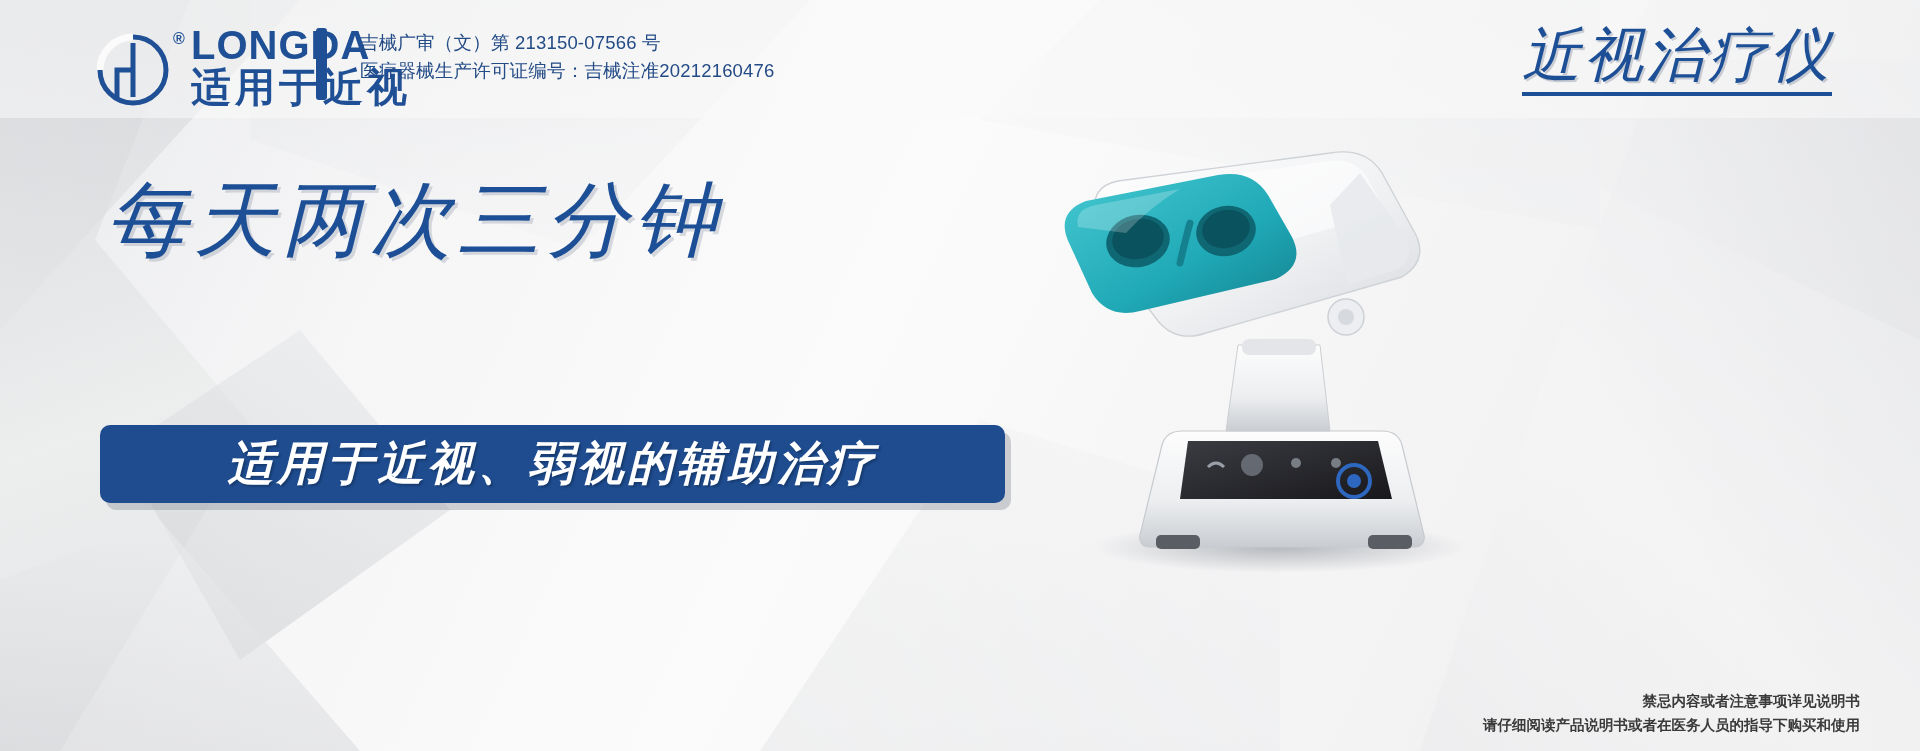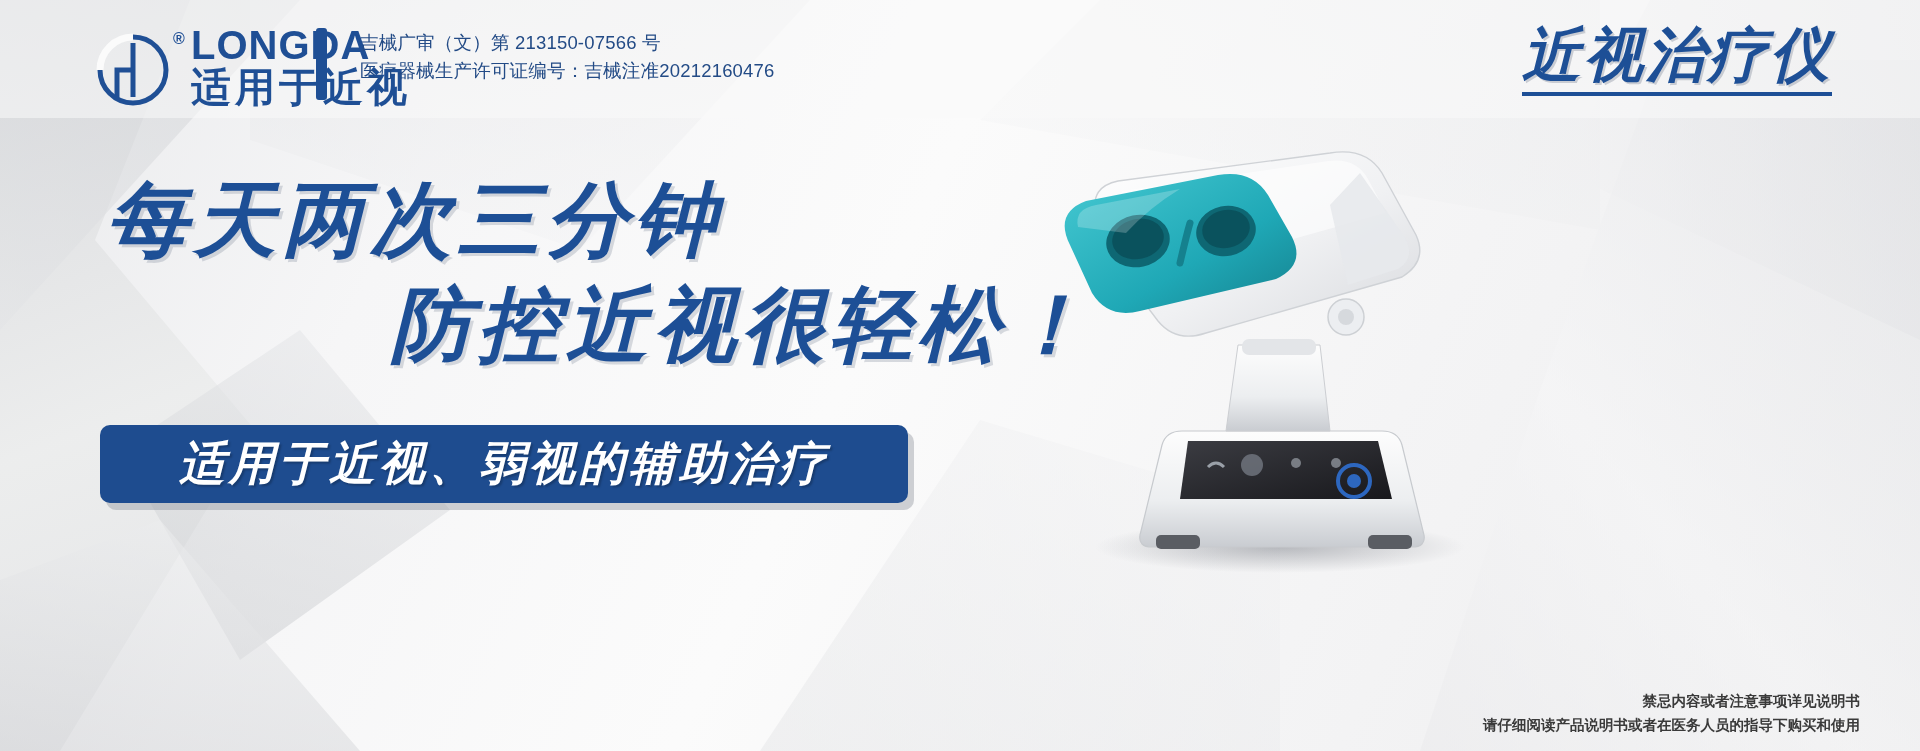--- a/index.html
+++ b/index.html
@@ -61,35 +61,35 @@
   .divider{position:absolute;left:316px;top:28px;width:11px;height:72px;
            background:#1f4f95;border-radius:3px;}
 
   
   .certs{position:absolute;left:360px;top:29px;}
   .cert-line{font-size:18.5px;color:#234b86;line-height:1.53;letter-spacing:.2px;
              white-space:nowrap;font-family:"Liberation Sans","DejaVu Sans",sans-serif;}
 
   
   .title-right{position:absolute;right:88px;top:22px;text-align:right;}
-  .title-right .tr-text{font-size:59px;font-weight:bold;font-style:italic;
+  .title-right .tr-text{font-size:59px;font-weight:normal;font-style:italic;
     color:#1d4f96;letter-spacing:3px;line-height:1.12;white-space:nowrap;
     text-shadow:2px 2px 0 rgba(120,130,145,.35);}
   .title-right .tr-rule{margin-top:4px;height:4px;background:#1d4f96;width:100%;}
 
   
   .headline{position:absolute;left:100px;top:168px;width:960px;}
-  .hl-line{font-weight:bold;font-style:italic;color:#1d4f96;
+  .hl-line{font-weight:normal;font-style:italic;color:#1d4f96;
     font-size:82px;letter-spacing:6px;line-height:1.28;white-space:nowrap;
     text-shadow:3px 3px 0 rgba(130,140,155,.30);}
   .hl-1{text-align:left;padding-left:6px;}
   .hl-2{text-align:left;padding-left:290px;}
 
   
-  .cta{position:absolute;left:100px;top:425px;width:808px;height:78px;
+  .cta{position:absolute;left:100px;top:425px;width:905px;height:78px;
        background:#1e4c8f;border-radius:10px;
        box-shadow:6px 7px 0 rgba(150,155,165,.45);
        display:flex;align-items:center;justify-content:center;}
   .cta-text{color:#ffffff;font-weight:bold;font-style:italic;font-size:46px;
     letter-spacing:4px;white-space:nowrap;
     text-shadow:2px 2px 2px rgba(0,0,0,.22);}
 
   
   .product{position:absolute;left:1030px;top:95px;width:540px;height:480px;}
   .prod-svg{width:100%;height:100%;display:block;}
@@ -138,21 +138,20 @@
     <div class="cert-line">医疗器械生产许可证编号：吉械注准20212160476</div>
   </div>
 
   <div class="title-right">
     <div class="tr-text">近视治疗仪</div>
     <div class="tr-rule"></div>
   </div>
 
   <div class="headline">
     <div class="hl-line hl-1">每天两次三分钟</div>
-    <div class="hl-line hl-2">防控近视很轻松！</div>
   </div>
 
   <div class="cta">
     <span class="cta-text">适用于近视、弱视的辅助治疗</span>
   </div>
 
   <div class="product">
     <svg class="prod-svg" viewBox="0 0 540 480" aria-hidden="true">
       <defs>
         <linearGradient id="bodyG" x1="0" y1="0" x2="1" y2="1">

